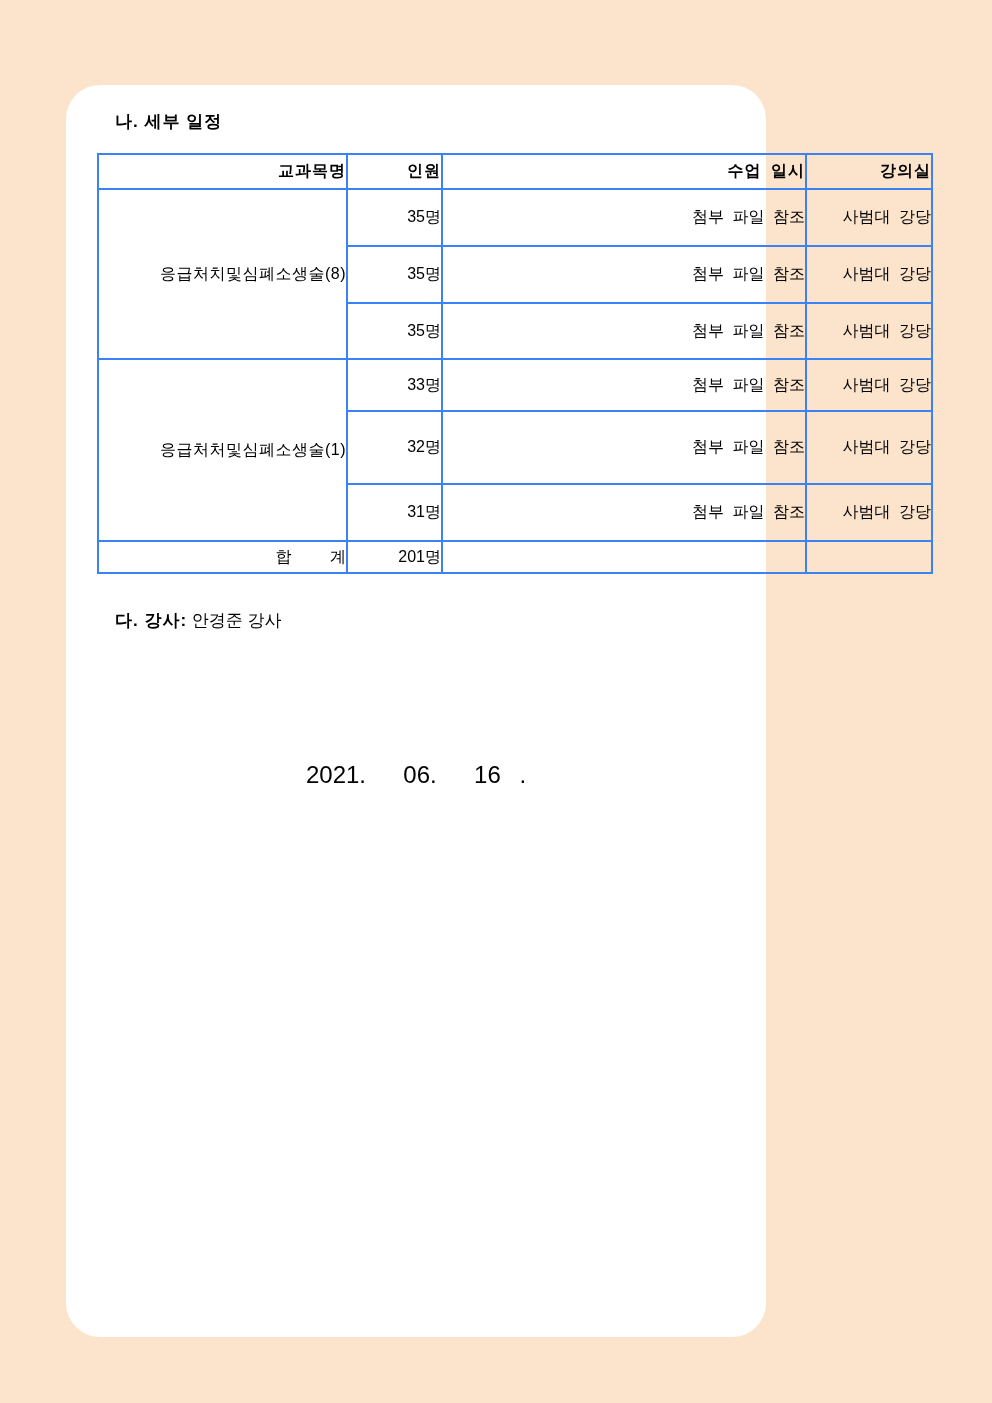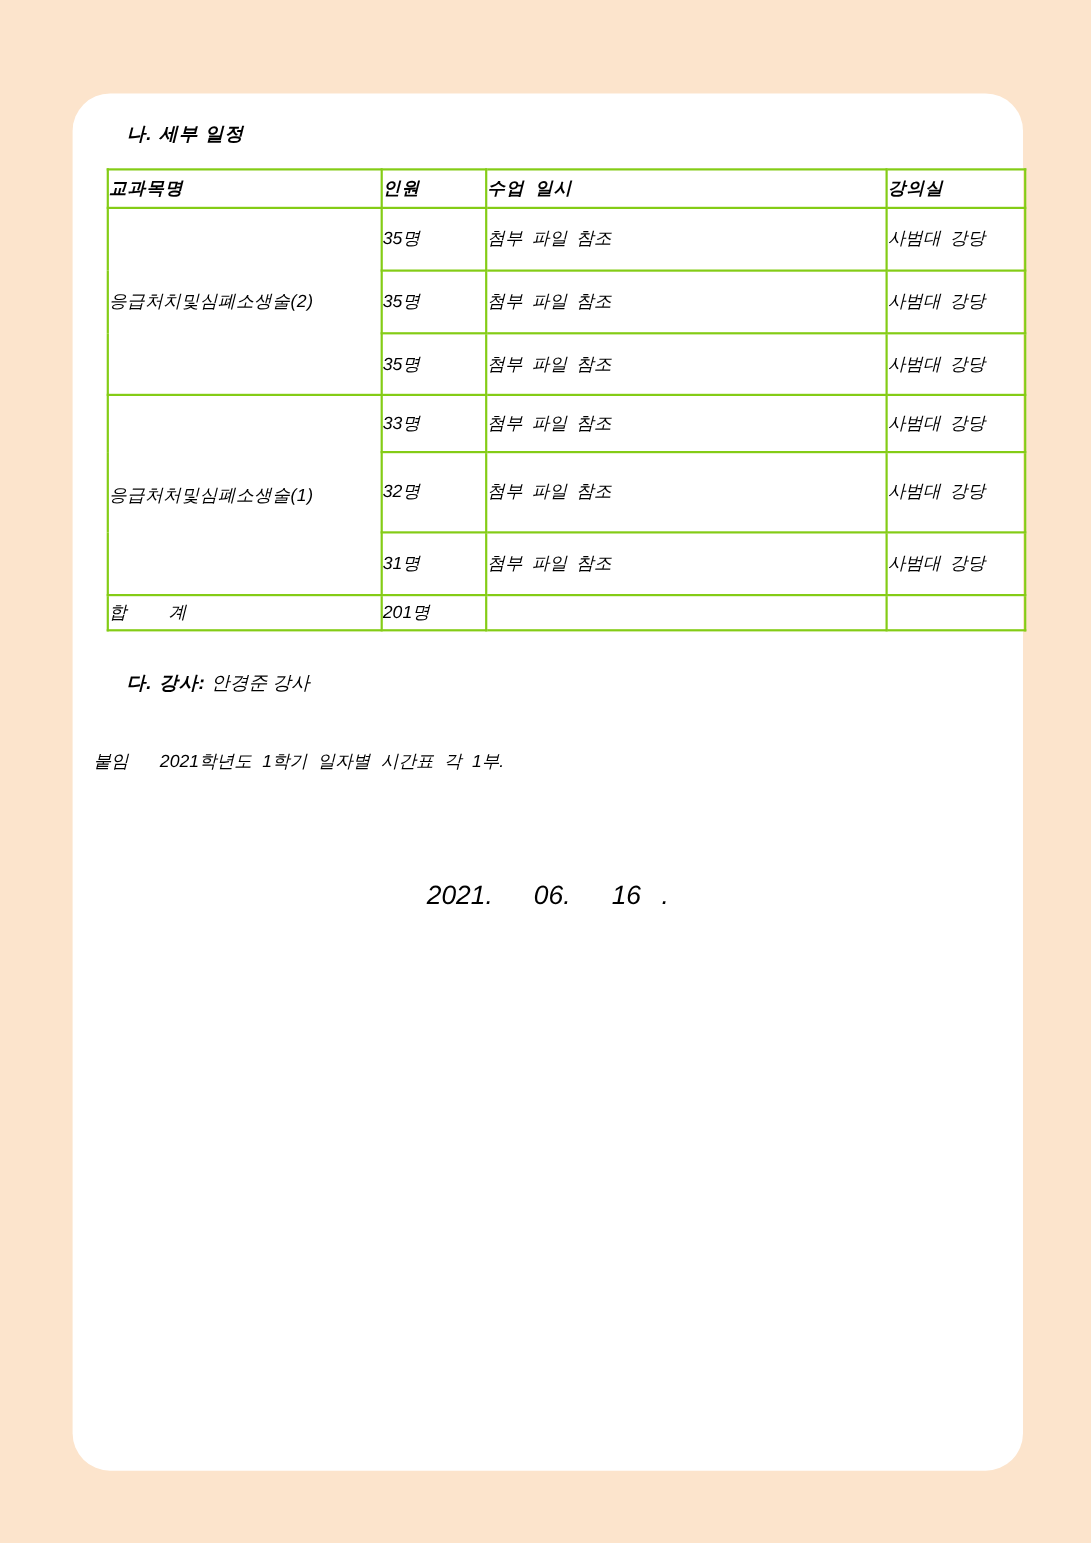--- a/index.html
+++ b/index.html
@@ -7,44 +7,43 @@
     width: 992px; height: 1403px;
     font-family: "Liberation Sans", "DejaVu Sans", sans-serif;
     color: #000;
     overflow: hidden;
   }
   body { background: #fce4cc; position: relative; }
 
   .page {
     position: absolute;
     left: 66px; top: 85px;
-    width: 864px; height: 1252px;
+    width: 700px; height: 1252px;
     background: #ffffff;
     border-radius: 34px;
-    font-style: italic;
   }
 
   .heading {
     position: absolute;
     left: 49px; top: 25px;
     font-size: 17px;
     font-weight: bold;
     letter-spacing: 1px;
   }
 
   table.doc-table {
     position: absolute;
     left: 31px; top: 68px;
     width: 834px;
     border-collapse: collapse;
     table-layout: fixed;
   }
   .doc-table th, .doc-table td {
-    border: 2px solid #84cc16;
-    text-align: left;
+    border: 2px solid #3b82f6;
+    text-align: right;
     vertical-align: middle;
     font-size: 16px;
     font-weight: normal;
     word-spacing: 4px;
     padding: 0;
     overflow: hidden;
   }
   .doc-table th { font-weight: bold; letter-spacing: 1px; }
   tr.rh  { height: 35px; }
   tr.r1  { height: 57px; }
@@ -74,21 +73,20 @@
   }
 
   .date-line {
     position: absolute;
     left: 0; top: 676px;
     width: 100%;
     text-align: center;
     font-size: 24px;
     white-space: pre;
     word-spacing: 12px;
-    margin-top: 40px;
   }
 
   .signature-line {
     position: absolute;
     left: 0; top: 742px;
     width: 100%;
     text-align: center;
     font-size: 32px;
     font-weight: bold;
     word-spacing: 30px;
@@ -113,21 +111,21 @@
     <thead>
       <tr class="rh">
         <th>교과목명</th>
         <th>인원</th>
         <th>수업 일시</th>
         <th>강의실</th>
       </tr>
     </thead>
     <tbody>
       <tr class="r1">
-        <td class="subject-cell" rowspan="3">응급처치및심폐소생술(2)</td>
+        <td class="subject-cell" rowspan="3">응급처치및심폐소생술(8)</td>
         <td>35명</td>
         <td>첨부 파일 참조</td>
         <td>사범대 강당</td>
       </tr>
       <tr class="r2">
         <td>35명</td>
         <td>첨부 파일 참조</td>
         <td>사범대 강당</td>
       </tr>
       <tr class="r3">
@@ -158,18 +156,17 @@
         <td></td>
       </tr>
     </tbody>
   </table>
 
   <div class="line-da">
     <b>다. 강사:</b>
     <span>안경준 강사</span>
   </div>
 
-  <div class="line-attach">붙임   2021학년도 1학기 일자별 시간표 각 1부.</div>
 
   <div class="date-line">2021.  06.  16 .</div>
 
 
 </div>
 
 </body></html>

